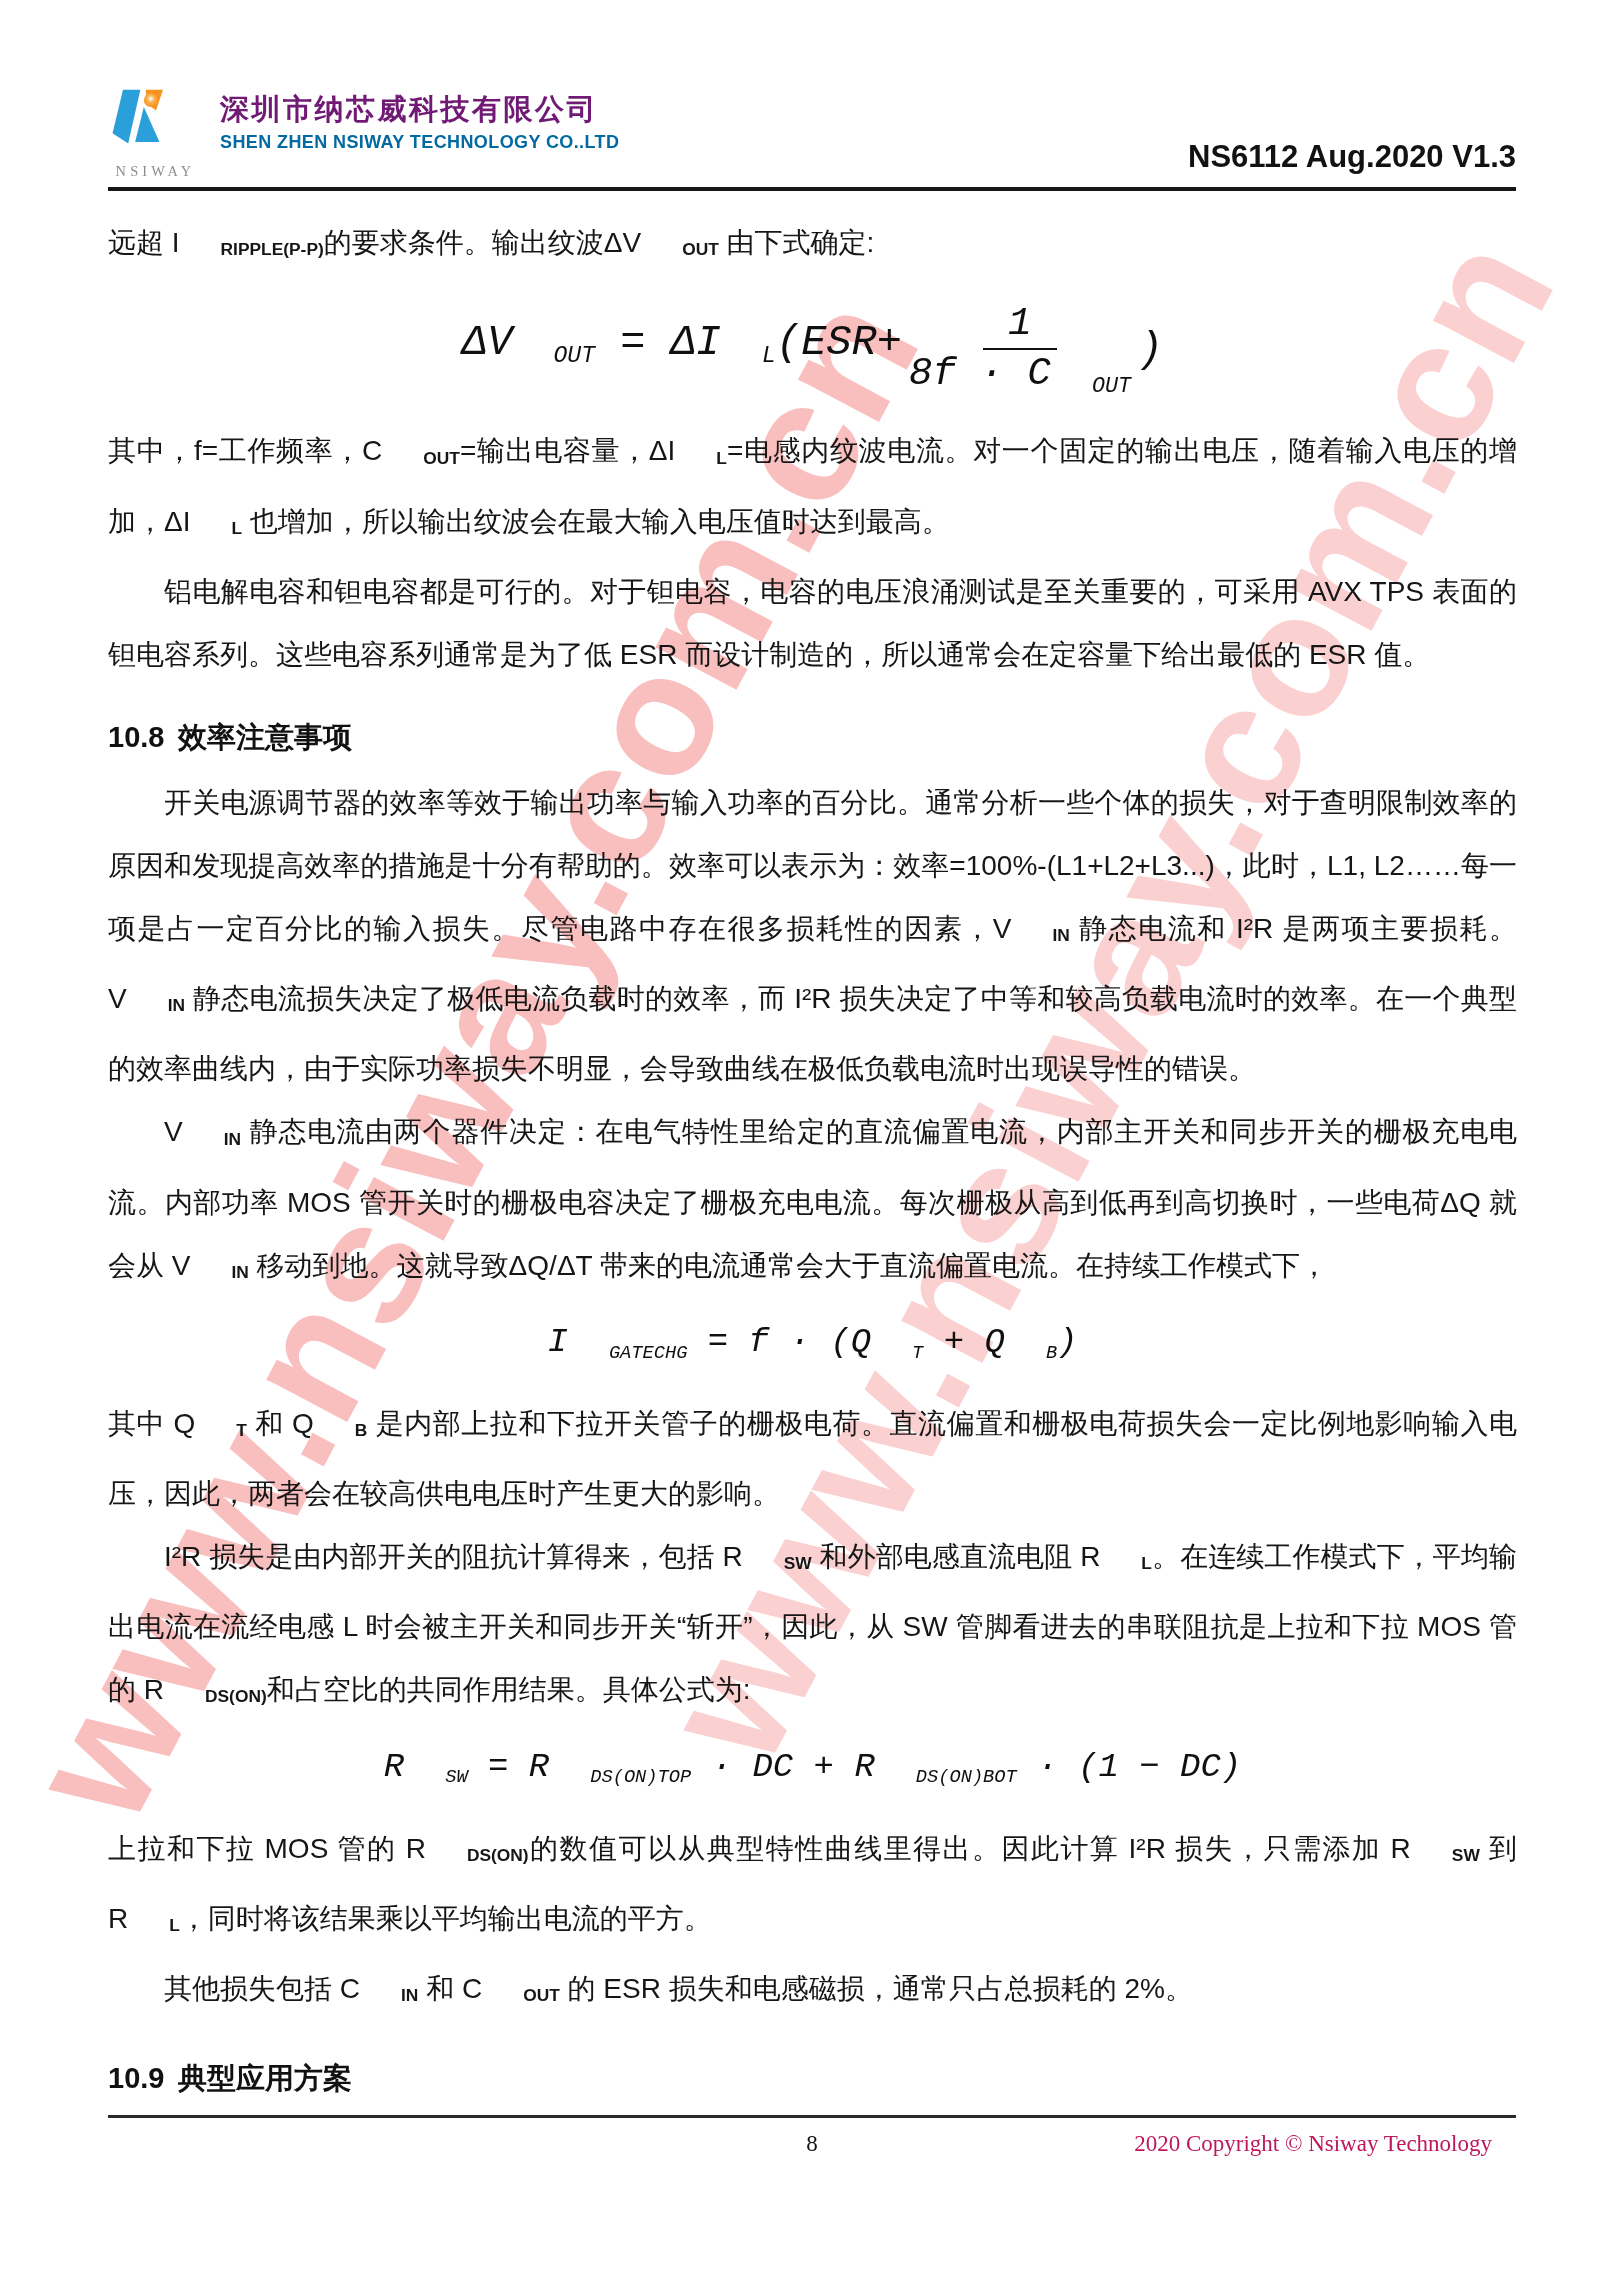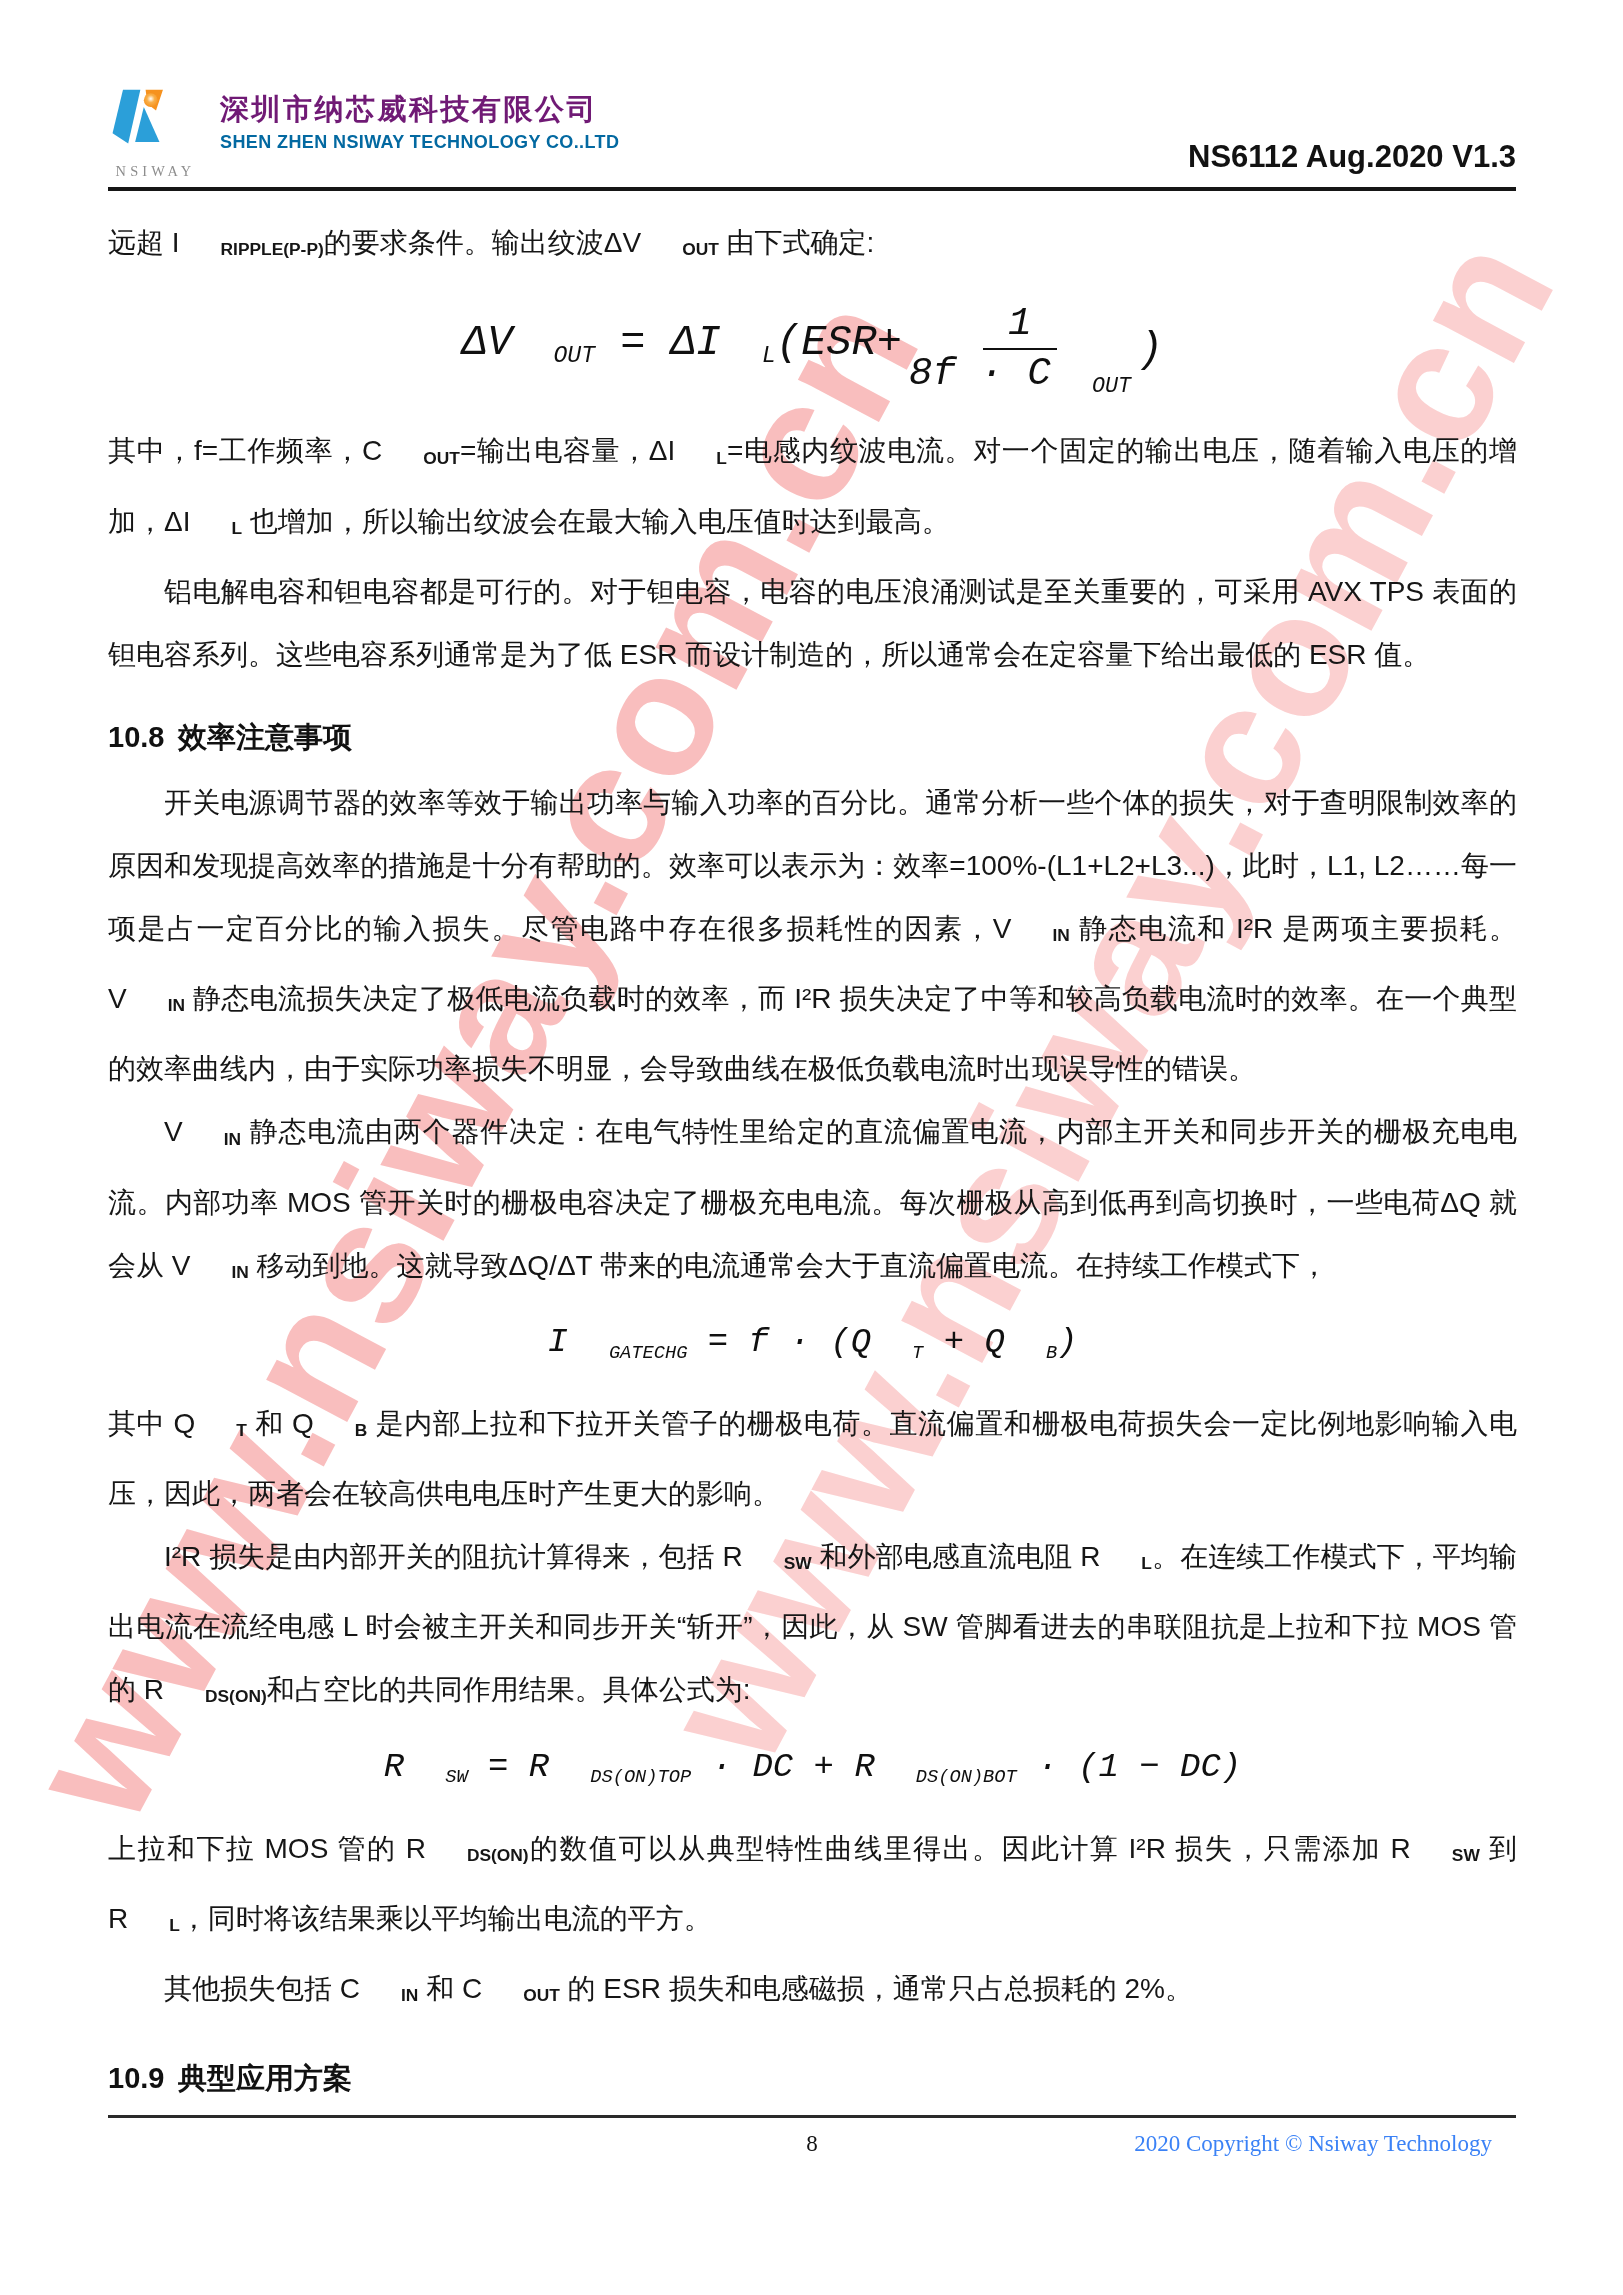--- a/index.html
+++ b/index.html
@@ -53,21 +53,21 @@
   .frac .num{border-bottom:2.5px solid #101010;padding:0 25px 1.7px;line-height:1.15;}
   .frac .den{padding-top:1.7px;line-height:1.15;}
   
   .sec{font-size:29px;font-weight:bold;color:#111;margin:25px 0 8.5px;line-height:52px;text-align:left;}
   .sec .sec-num{margin-right:13.5px;}
   
   .footer-rule{position:absolute;left:108px;right:107px;top:2115px;height:2.5px;background:#2a2a2a;z-index:2;}
   .footer{position:absolute;left:108px;right:107px;top:2131px;height:38px;z-index:2;
     font-family:"Liberation Serif",serif;font-size:23px;}
   .page-num{position:absolute;left:0;right:0;text-align:center;color:#111;}
-  .copyright{position:absolute;right:24px;color:#3b82f6;}
+  .copyright{position:absolute;right:24px;color:#be185d;}
 </style>
 </head>
 <body>
 
 <div class="page">
 
   <div class="watermark first">www.nsiway.com.cn</div>
   <div class="watermark second">www.nsiway.com.cn</div>
 
   <div class="header">

